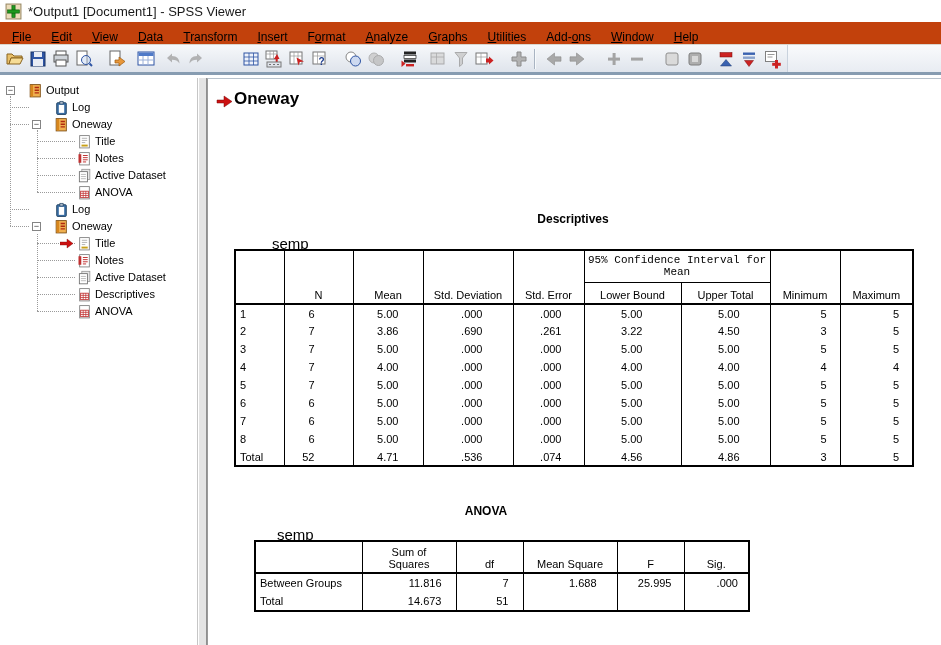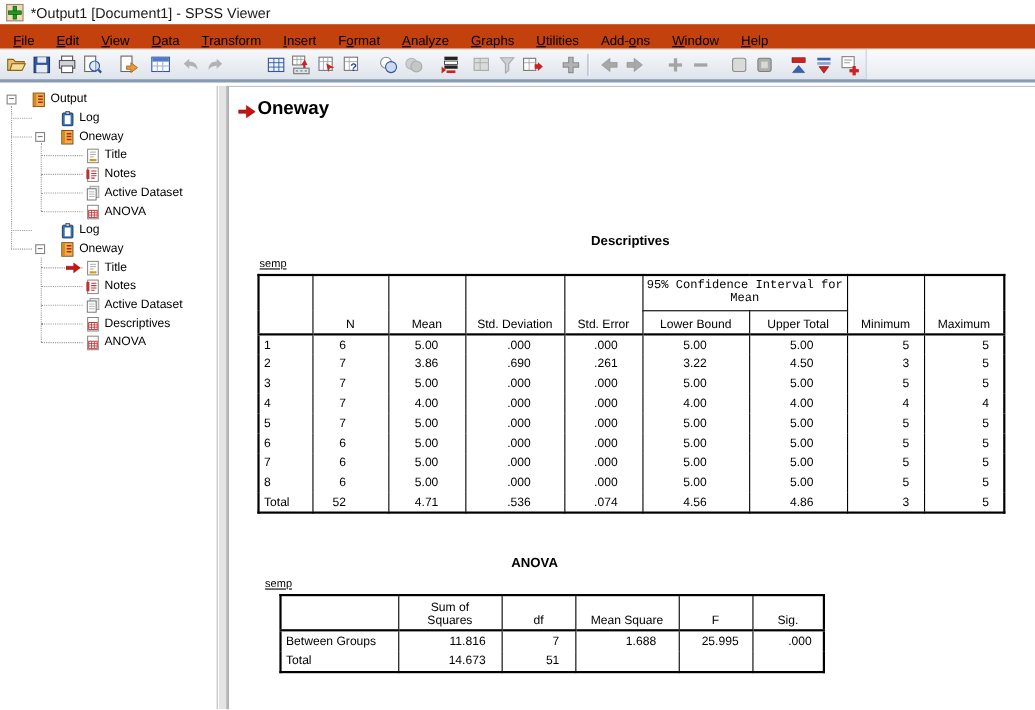--- a/index.html
+++ b/index.html
@@ -71,21 +71,21 @@
   .c-heading { position:absolute; left:26px; top:10px; font-size:17px; font-weight:bold; letter-spacing:0; }
   .c-dataset { position:absolute; left:30px; top:87px; font-family:"Liberation Mono", monospace; font-size:12px; white-space:pre; }
   .scribble {
     display:inline-block; width:172px; height:12px; vertical-align:-1px; border-radius:2px;
     background:
       repeating-linear-gradient(97deg, rgba(45,45,45,.75) 0 1px, transparent 1px 4px),
       repeating-linear-gradient(-23deg, rgba(70,70,70,.55) 0 1px, transparent 1px 3px);
     filter:blur(.6px);
   }
   .tbl-title { position:absolute; text-align:center; font-size:12px; font-weight:bold; }
-  .layer-label { position:absolute; font-size:10px; text-decoration:underline; }
+  .layer-label { position:absolute; font-size:15px; text-decoration:underline;margin-left:36px; }
   
   table.spss { border-collapse:collapse; table-layout:fixed; font-size:11px; position:absolute; background:#fff; }
   table.spss, table.spss th, table.spss td { border:1px solid #000; }
   table.spss { border-width:2px; }
   table.spss th { font-weight:normal; text-align:center; vertical-align:bottom; padding:1px 3px 2px 3px; }
   table.spss th.ci-head { vertical-align:middle; border-bottom:1px solid #000;font-family:Liberation Mono, monospace; }
   table.spss thead th { border-bottom-width:2px; }
   table.spss thead th.ci-head { border-bottom-width:1px; }
   table.spss tbody td { border-top:none; border-bottom:none; vertical-align:middle; padding:0 3px; }
   table.spss tbody td.row-label { text-align:left; padding-left:4px; }

